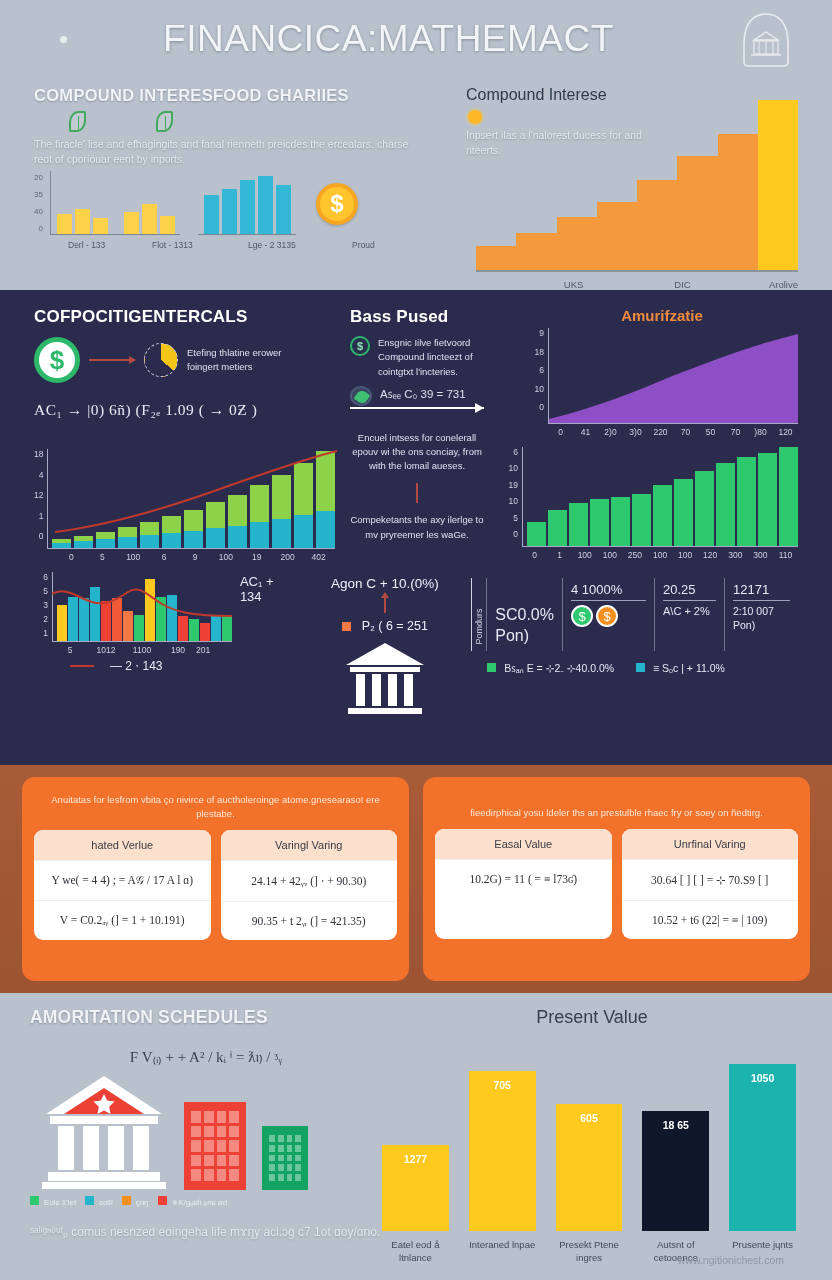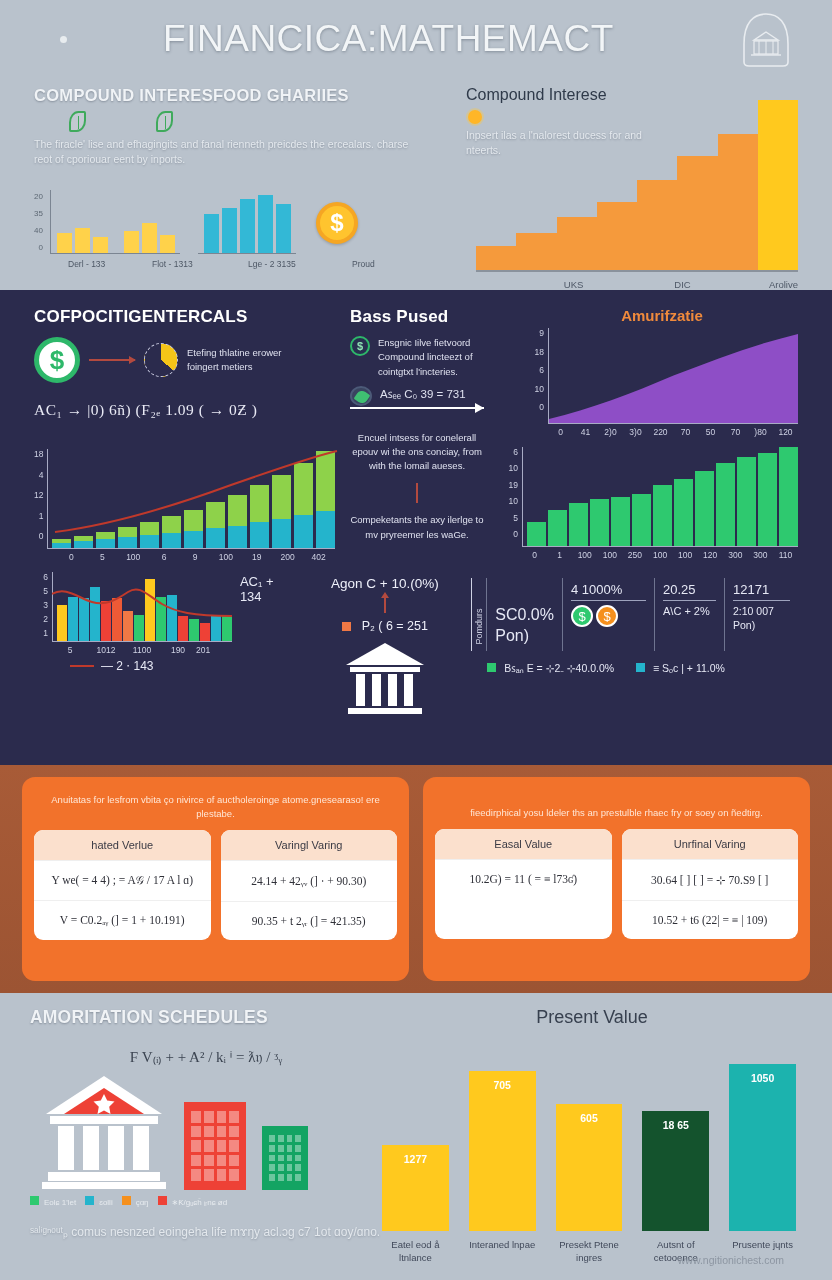--- a/index.html
+++ b/index.html
@@ -51,21 +51,21 @@
     border-radius: 55% 10% 55% 10%; position: relative; background: #c3cad2;
   }
   .leaf-ico::after {
     content: ""; position: absolute; left: 50%; top: 3px; width: 1.5px;
     height: 13px; background: #3faa5c;
   }
   .top-body {
     font-size: 10.5px; color: #e4e9ee; line-height: 1.45;
     text-shadow: 0 1px 2px rgba(60,70,85,.35); max-width: 392px;
   }
-  .mini-charts { display: flex; align-items: flex-end; gap: 4px; margin-top: 23px; }
+  .mini-charts { display: flex; align-items: flex-end; gap: 4px; margin-top: 4px; }
   .axis-col {
     display: flex; flex-direction: column; justify-content: space-between;
     height: 62px; font-size: 8px; color: #5d6874; text-align: right;
     padding-right: 3px; padding-bottom: 2px;
   }
   .bars-box { border-left: 1.5px solid #7b8592; border-bottom: 1.5px solid #7b8592;
     height: 64px; display: flex; align-items: flex-end; gap: 3px; padding: 0 5px 0 6px; }
   .bar { width: 15px; }
   .bar.y { background: #ffd24a; }
   .bar.c { background: #33b8d6; }
@@ -500,21 +500,21 @@
           </div>
           <div class="chart-axis-dk" style="font-size:13px;color:#e8eaf6;padding-top:2px;padding-left:4px">AC₁ + 134</div>
         </div>
         <div class="chart-axis-dk" style="display:flex;margin-left:18px;margin-top:3px;width:180px">
           <span style="flex:1;text-align:center">5</span>
           <span style="flex:1;text-align:center">1012</span>
           <span style="flex:1;text-align:center">1100</span>
           <span style="flex:1;text-align:center">190</span>
           <span style="flex:1;text-align:left">201</span>
         </div>
-        <div style="display:flex;align-items:center;gap:7px;margin-left:36px;margin-top:4px">
+        <div style="display:flex;align-items:center;gap:16px;margin-left:36px;margin-top:4px">
           <div style="width:24px;height:2px;background:#c0392b"></div>
           <span style="font-size:12px;color:#e8eaf6">— 2 ⋅ 143</span>
         </div>
       </div>
 
       <div class="dk-col2" style="text-align:center">
         <div style="font-size:13.5px;color:#eef0fa;margin-top:4px">Agon C + 10.(0%)</div>
         <div style="width:2px;height:16px;background:#b34a3f;margin:6px auto 2px;position:relative">
           <div style="position:absolute;left:-3px;top:-5px;border-bottom:6px solid #b34a3f;border-left:4px solid transparent;border-right:4px solid transparent"></div>
         </div>
@@ -683,21 +683,21 @@
       <div class="pv-chart">
         <div class="pv-bar" style="height:47%;background:#ffc91e">
           <b>1277</b>
         </div>
         <div class="pv-bar" style="height:88%;background:#ffc91e">
           <b>705</b>
         </div>
         <div class="pv-bar" style="height:70%;background:#ffc91e">
           <b>605</b>
         </div>
-        <div class="pv-bar" style="height:66%;background:#14532d">
+        <div class="pv-bar" style="height:66%;background:#0f172a">
           <b>18 65</b>
         </div>
         <div class="pv-bar" style="height:92%;background:#1cb3ae">
           <b>1050</b>
         </div>
       </div>
       <div class="pv-labels">
         <span>Eatel eod å ltnlance</span>
         <span>Interaned lnpae</span>
         <span>Presekt Ptene ingres</span>

